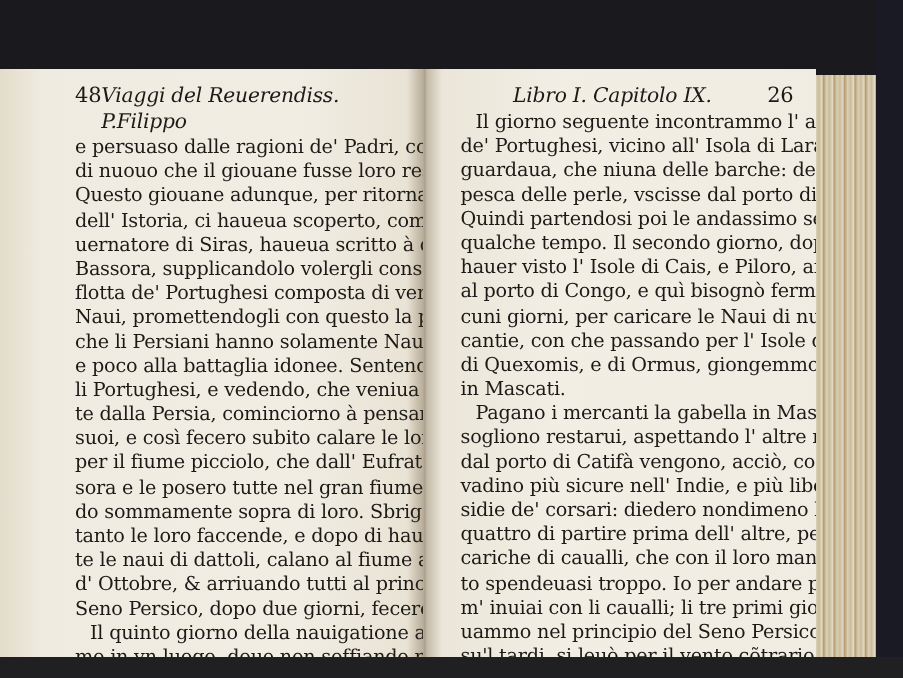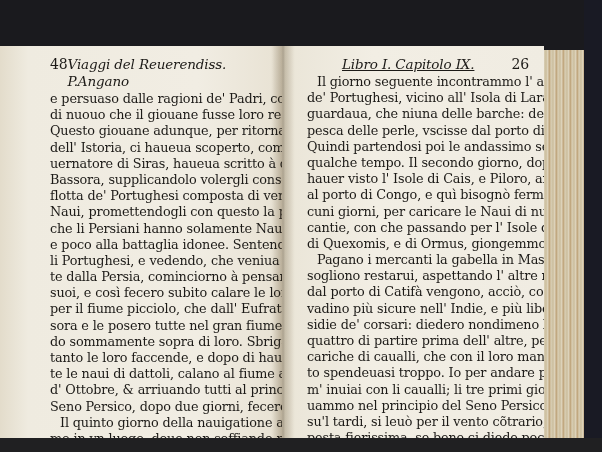--- a/index.html
+++ b/index.html
@@ -44,21 +44,21 @@
     letter-spacing: -0.15px;
   }
   .left .text-block { left: 50px; width: 222px; top: 10px; }
   .right .text-block { left: 25px; width: 222px; top: 10px; }
   .header {
     display: flex; justify-content: space-between; align-items: baseline;
     font-size: 13.5px; line-height: 17px; margin-bottom: 1px;
   }
   .header .num { font-style: normal; font-size: 14px; }
   .header .title { font-style: italic; }
-  .right .header .title { margin-left: 35px; text-decoration: underline; }
+  .right .header .title { margin-left: 35px; }
   .line {
     white-space: nowrap;
     text-align: justify;
     text-align-last: justify;
     display: block;
     height: 16.2px;
   }
   .line.last { text-align-last: left; }
   .line.indent { padding-left: 10px; }
   .fold-shadow {
@@ -67,21 +67,21 @@
   }
 </style>
 </head>
 <body>
 
 <div class="book">
   <div class="page left">
     <div class="text-block">
       <div class="header">
         <span class="num">48</span>
-        <span class="title">Viaggi del Reuerendiss. P.Angano</span>
+        <span class="title">Viaggi del Reuerendiss. P.Filippo</span>
       </div>
       <div id="left-lines">
           <span class="line">e persuaso dalle ragioni de' Padri, commandò</span>
           <span class="line">di nuouo che il giouane fusse loro restituito.</span>
           <span class="line">Questo giouane adunque, per ritornar' al filo</span>
           <span class="line">dell' Istoria, ci haueua scoperto, come il Go-</span>
           <span class="line">uernatore di Siras, haueua scritto à quello di</span>
           <span class="line">Bassora, supplicandolo volergli consegnare la</span>
           <span class="line">flotta de' Portughesi composta di venticinque</span>
           <span class="line">Naui, promettendogli con questo la pace: per-</span>
@@ -119,20 +119,21 @@
           <span class="line">de' Portughesi, vicino all' Isola di Lara, doue</span>
           <span class="line">guardaua, che niuna delle barche: destinate alla</span>
           <span class="line">pesca delle perle, vscisse dal porto di Nichilù.</span>
           <span class="line">Quindi partendosi poi le andassimo seguitando</span>
           <span class="line">qualche tempo. Il secondo giorno, dopo di</span>
           <span class="line">hauer visto l' Isole di Cais, e Piloro, ariuassimo</span>
           <span class="line">al porto di Congo, e quì bisognò fermarsi al-</span>
           <span class="line">cuni giorni, per caricare le Naui di nuoue mer-</span>
           <span class="line">cantie, con che passando per l' Isole di Angano,</span>
           <span class="line">di Quexomis, e di Ormus, giongemmo presto</span>
+          <span class="line last">in Mascati.</span>
           <span class="line indent">Pagano i mercanti la gabella in Mascati, e</span>
           <span class="line">sogliono restarui, aspettando l' altre naui, che</span>
           <span class="line">dal porto di Catifà vengono, acciò, così vnite,</span>
           <span class="line">vadino più sicure nell' Indie, e più libere dall' in-</span>
           <span class="line">sidie de' corsari: diedero nondimeno licenza à</span>
           <span class="line">quattro di partire prima dell' altre, per essere</span>
           <span class="line">cariche di caualli, che con il loro mantenimen-</span>
           <span class="line">to spendeuasi troppo. Io per andare più presto,</span>
           <span class="line">m' inuiai con li caualli; li tre primi giorni, arri-</span>
           <span class="line">uammo nel principio del Seno Persico, doue</span>

